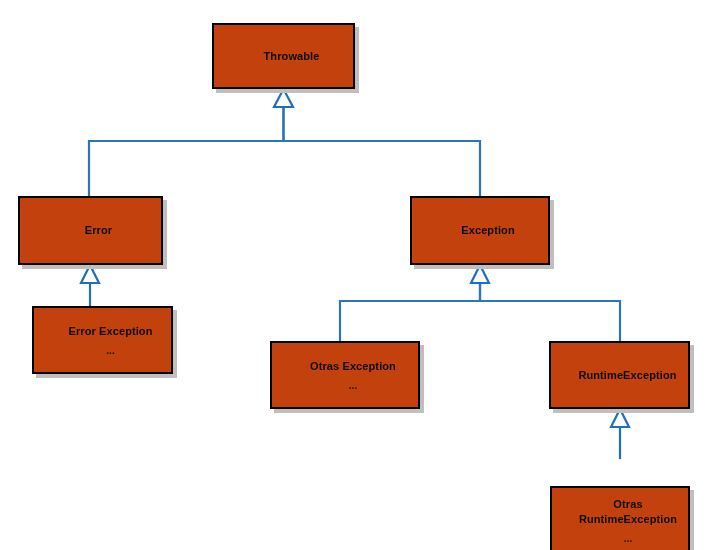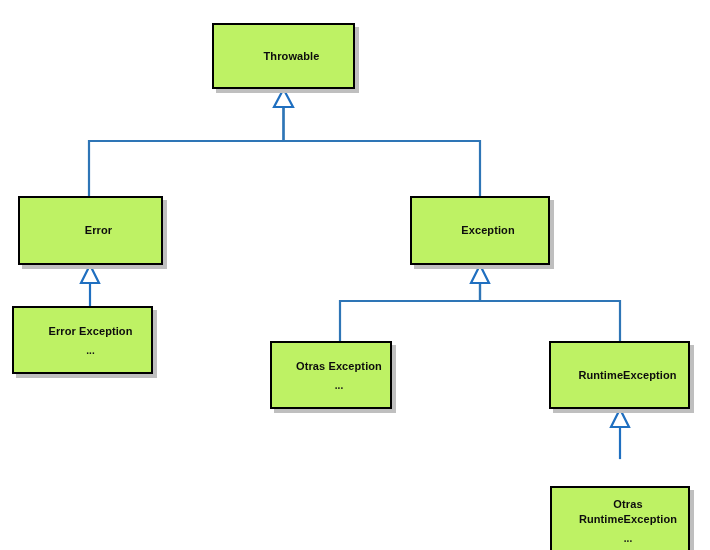--- a/index.html
+++ b/index.html
@@ -22,21 +22,21 @@
   #edge-layer {
     position: absolute;
     left: 0;
     top: 0;
     width: 710px;
     height: 550px;
   }
   .uml-box {
     position: absolute;
     box-sizing: border-box;
-    background: #bef264;
+    background: #c2410c;
     border: 2px solid #000000;
     box-shadow: 4px 4px 0 0 #bfbfbf;
     display: flex;
     flex-direction: column;
     align-items: center;
     justify-content: center;
     z-index: 2;
     padding-left: 16px;
   }
   .uml-label {
@@ -100,26 +100,26 @@
   </div>
 
   <div class="uml-box" id="node-error" style="left: 18px; top: 196px; width: 145px; height: 69px;">
     <div class="uml-label">Error</div>
   </div>
 
   <div class="uml-box" id="node-exception" style="left: 410px; top: 196px; width: 140px; height: 69px;">
     <div class="uml-label">Exception</div>
   </div>
 
-  <div class="uml-box" id="node-error-exception" style="left: 12px; top: 306px; width: 141px; height: 68px;">
+  <div class="uml-box" id="node-error-exception" style="left: 32px; top: 306px; width: 141px; height: 68px;">
     <div class="uml-label">Error Exception</div>
     <div class="uml-ellipsis">...</div>
   </div>
 
-  <div class="uml-box" id="node-otras-exception" style="left: 270px; top: 341px; width: 122px; height: 68px;">
+  <div class="uml-box" id="node-otras-exception" style="left: 270px; top: 341px; width: 150px; height: 68px;">
     <div class="uml-label">Otras Exception</div>
     <div class="uml-ellipsis">...</div>
   </div>
 
   <div class="uml-box" id="node-runtime-exception" style="left: 549px; top: 341px; width: 141px; height: 68px;">
     <div class="uml-label">RuntimeException</div>
   </div>
 
   <div class="uml-box" id="node-otras-runtime-exception" style="left: 550px; top: 458px; width: 140px; height: 70px; margin-top: 28px;">
     <div class="uml-label">Otras

